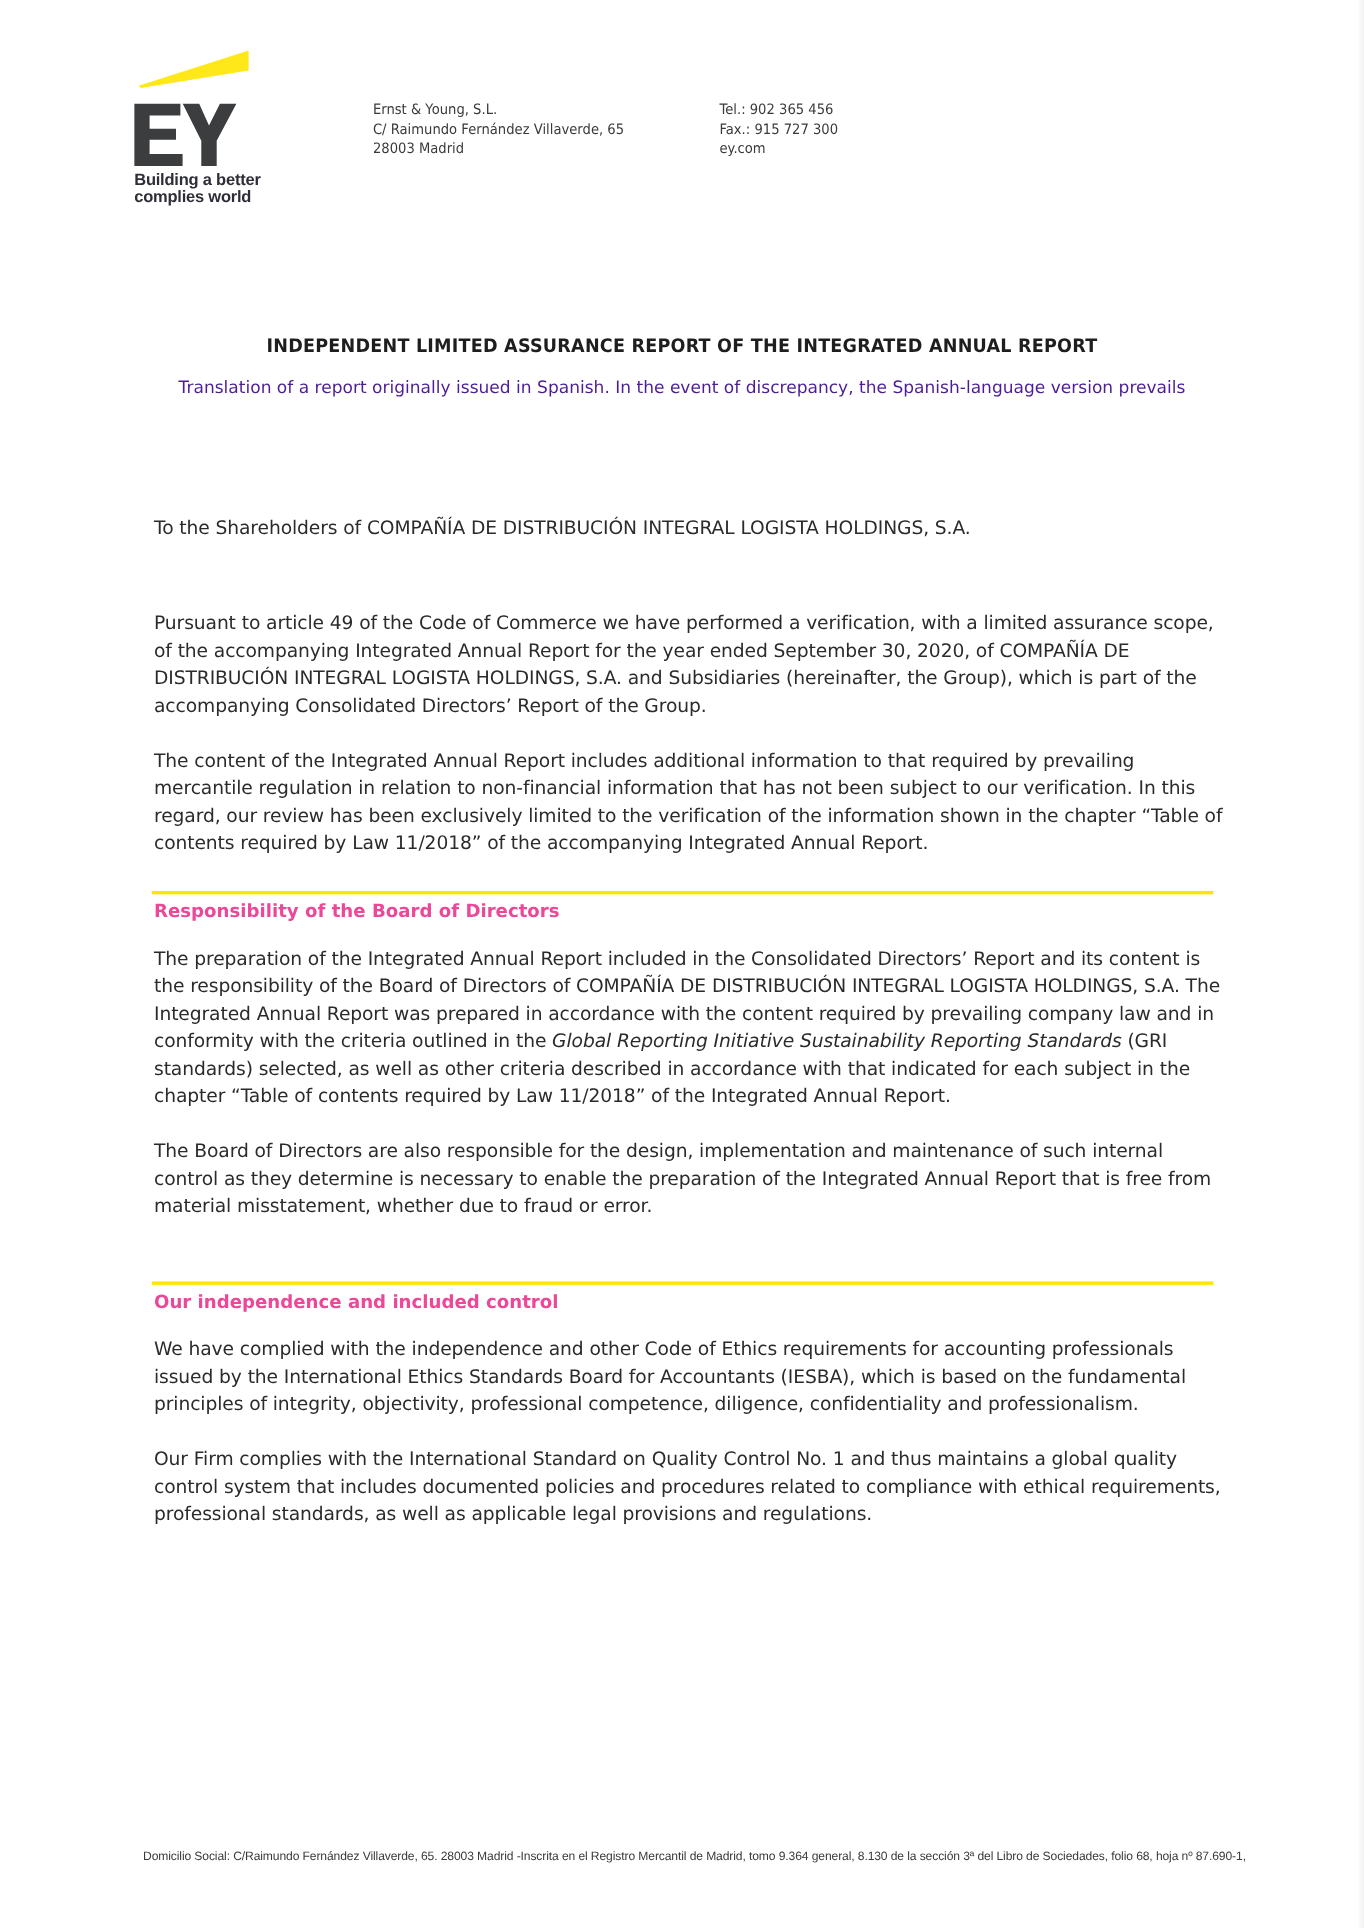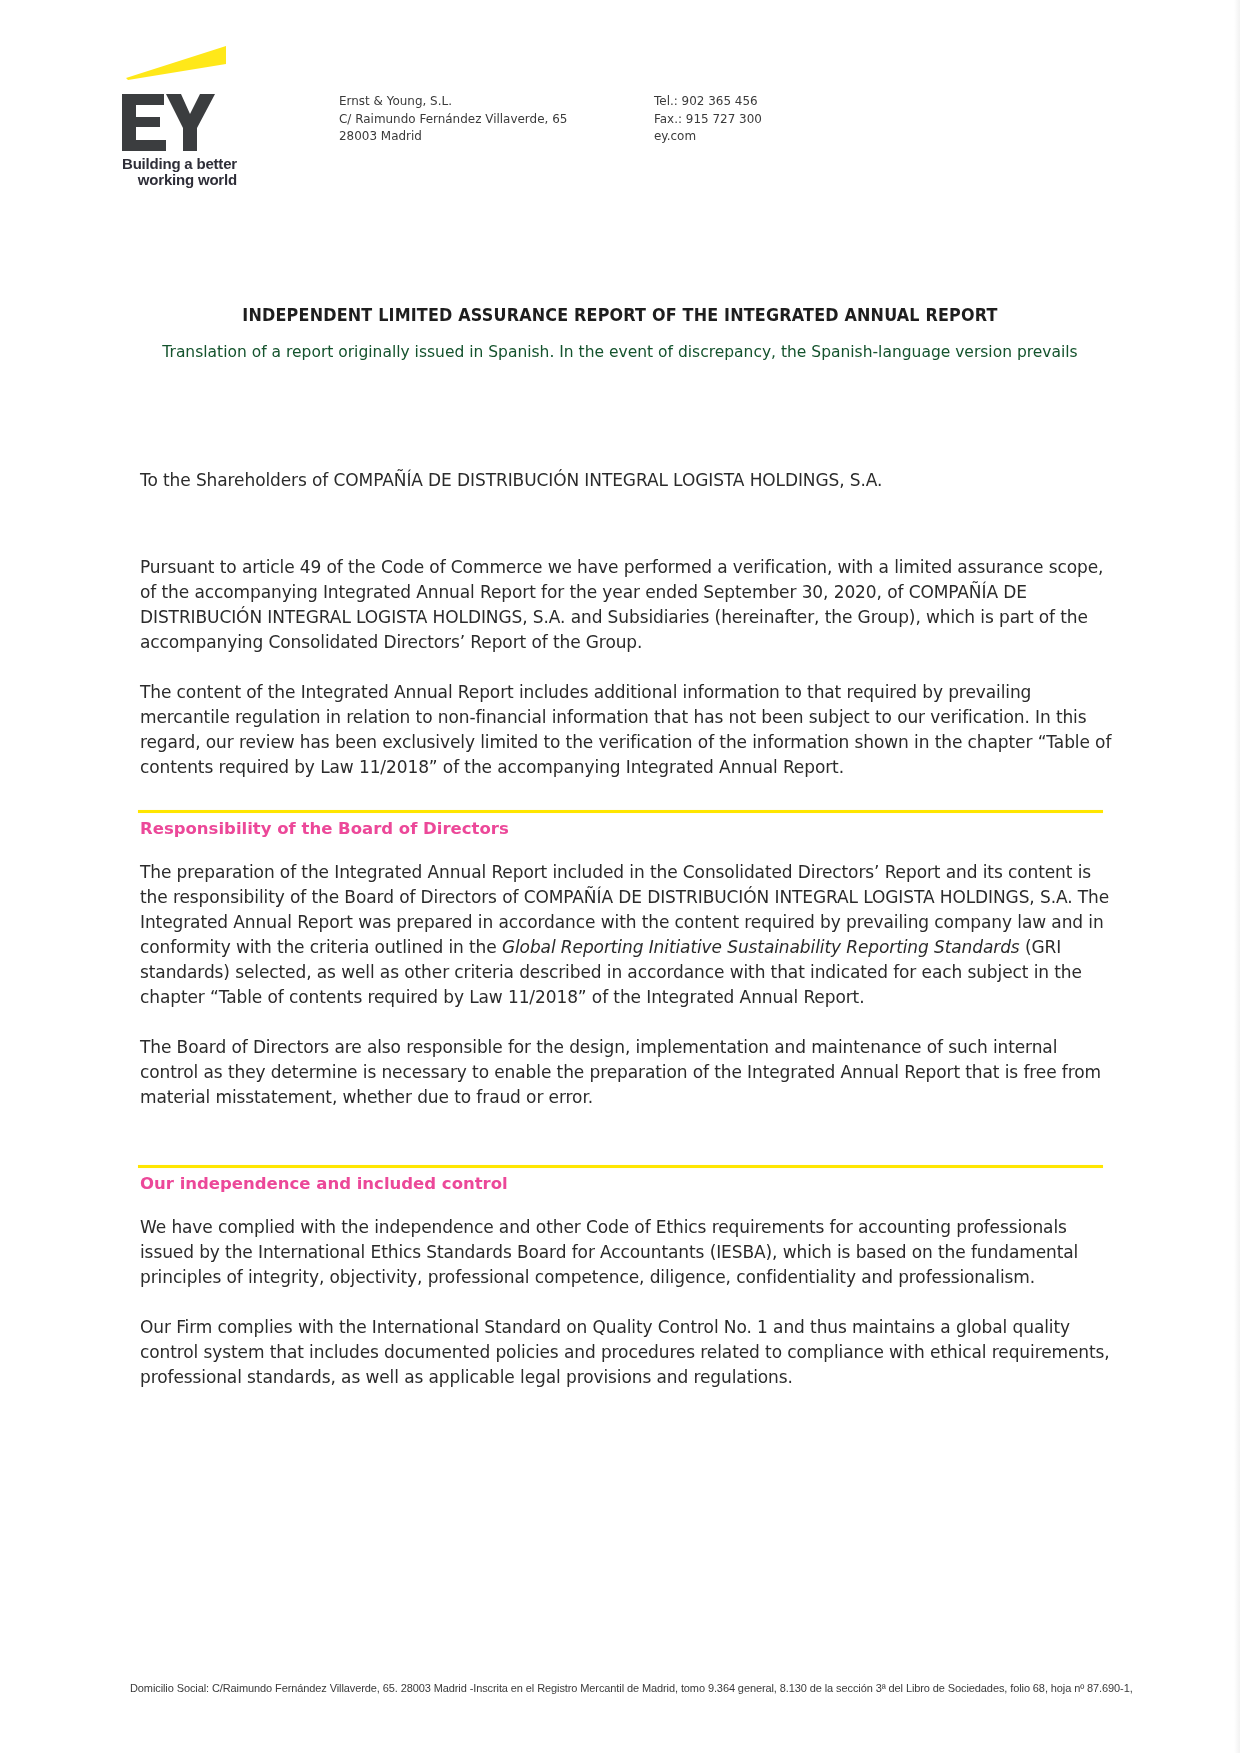--- a/index.html
+++ b/index.html
@@ -45,21 +45,20 @@
       position: absolute;
       left: 0;
       top: 114px;
       font-family: "Liberation Sans", sans-serif;
       font-weight: bold;
       font-size: 15px;
       line-height: 16px;
       color: #2e2e38;
       letter-spacing: -0.2px;
       white-space: nowrap;
-      text-align: right;
     }
     .logo-tagline span { display: block; }
 
     
     .addr {
       position: absolute;
       top: 92px;
       font-family: "DejaVu Sans", sans-serif;
       font-size: 13px;
       line-height: 17.5px;
@@ -89,21 +88,21 @@
     }
     .subtitle {
       position: absolute;
       top: 340px;
       left: 150px;
       width: 940px;
       text-align: center;
       font-family: "DejaVu Sans", sans-serif;
       font-size: 15.5px;
       line-height: 24px;
-      color: #14532d;
+      color: #4c1d95;
     }
 
     
     .body {
       position: absolute;
       left: 140px;
       top: 468px;
       width: 975px;
     }
     .p {
@@ -152,21 +151,21 @@
     <polygon points="4,36 104,4 104,22 6,38" fill="#ffe600" opacity="0.9"></polygon>
   </svg>
   <svg class="logo-ey" width="100" height="58" viewBox="0 0 100 58">
 
     <polygon points="0,0 42,0 42,11 14,11 14,23 38,23 38,33 14,33 14,46 44,46 44,57 0,57" fill="#3b3d3f"></polygon>
 
     <polygon points="44,0 59,0 68,20 78,0 93,0 75,34 75,57 61,57 61,34" fill="#3b3d3f"></polygon>
   </svg>
   <div class="logo-tagline">
     <span>Building a better</span>
-    <span>working world</span>
+    <span>complies world</span>
   </div>
 </div>
 
 <div class="addr addr-left">
   <span>Ernst &amp; Young, S.L.</span>
   <span>C/ Raimundo Fernández Villaverde, 65</span>
   <span>28003 Madrid</span>
 </div>
 <div class="addr addr-right">
   <span>Tel.:  902 365 456</span>

